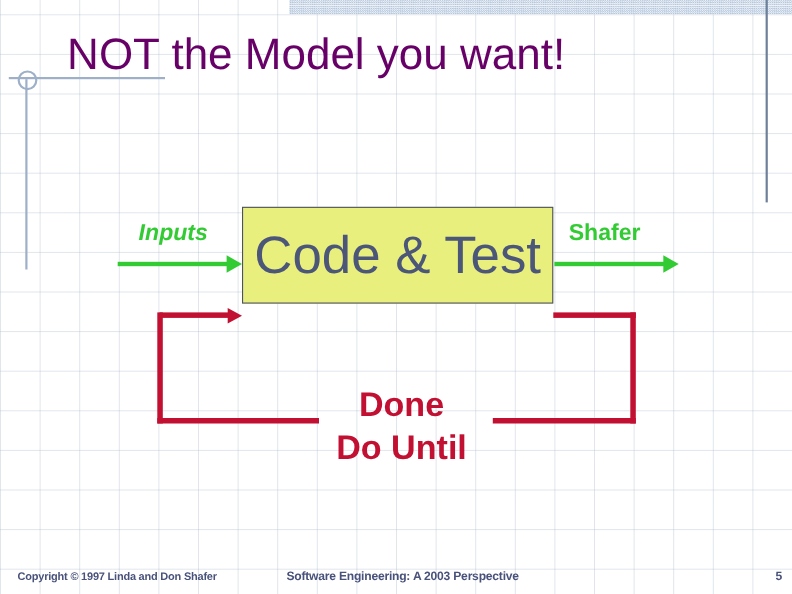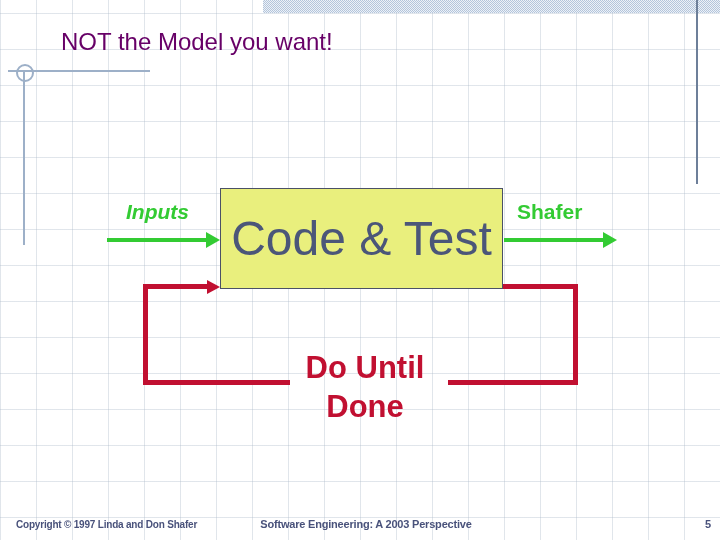--- a/index.html
+++ b/index.html
@@ -19,35 +19,35 @@
     background-image:conic-gradient(#b3c5db 25%, #edf1f7 0 50%, #b3c5db 0 75%, #edf1f7 0);
     background-size:2px 2px;
   }
   .right-line{position:absolute;left:696px;top:0;width:2px;height:184px;background:#6d7f99;}
   
   .orn-h{position:absolute;left:8px;top:70px;width:142px;height:2px;background:#9db0c8;}
   .orn-v{position:absolute;left:23px;top:72px;width:2px;height:173px;background:#9db0c8;}
   .orn-c{position:absolute;left:16px;top:64px;width:14px;height:14px;border:2px solid #9db0c8;border-radius:50%;background:transparent;}
   .title{
     position:absolute;left:61px;top:28px;width:600px;
-    font-size:24px;font-weight:400;color:#670067;white-space:nowrap;
+    font-size:40px;font-weight:400;color:#670067;white-space:nowrap;
   }
   .io-label{position:absolute;font-size:21px;font-weight:700;color:#33cb33;white-space:nowrap;}
   .inputs-label{left:126px;top:200px;font-style:italic;}
   .outputs-label{left:517px;top:200px;}
   
   .g-shaft{position:absolute;height:4px;background:#33cb33;}
   .g-head{position:absolute;width:0;height:0;border-top:8px solid transparent;border-bottom:8px solid transparent;border-left:14px solid #33cb33;}
   .in-shaft{left:107px;top:238px;width:100px;}
   .in-head{left:206px;top:232px;}
   .out-shaft{left:504px;top:238px;width:100px;}
   .out-head{left:603px;top:232px;}
   
   .process-box{
-    position:absolute;left:220px;top:188px;width:283px;height:101px;
+    position:absolute;left:220px;top:188px;width:283px;height:88px;
     background:#e9ef7d;border:1px solid #4b5166;box-sizing:border-box;
     display:flex;align-items:center;justify-content:center;
     font-size:48px;color:#4b5679;white-space:nowrap;
   }
   
   .r-seg{position:absolute;background:#c11031;}
   .loop-entry-shaft{left:145px;top:284px;width:63px;height:5px;}
   .loop-entry-head{position:absolute;left:207px;top:280px;width:0;height:0;border-top:7px solid transparent;border-bottom:7px solid transparent;border-left:13px solid #c11031;}
   .loop-left{left:143px;top:284px;width:5px;height:101px;}
   .loop-bottom-left{left:143px;top:380px;width:147px;height:5px;}
@@ -83,22 +83,22 @@
   <div class="process-box">Code &amp; Test</div>
 
   <div class="io-label outputs-label">Shafer</div>
   <div class="g-shaft out-shaft"></div>
   <div class="g-head out-head"></div>
 
   <div class="r-seg loop-top-right"></div>
   <div class="r-seg loop-right"></div>
   <div class="r-seg loop-bottom-right"></div>
   <div class="loop-label">
+    <div>Done</div>
     <div>Do Until</div>
-    <div>Done</div>
   </div>
   <div class="r-seg loop-bottom-left"></div>
   <div class="r-seg loop-left"></div>
   <div class="r-seg loop-entry-shaft"></div>
   <div class="loop-entry-head"></div>
 
   <div class="footer-left">Copyright © 1997 Linda and Don Shafer</div>
   <div class="footer-center">Software Engineering: A 2003 Perspective</div>
   <div class="page-number">5</div>
 

